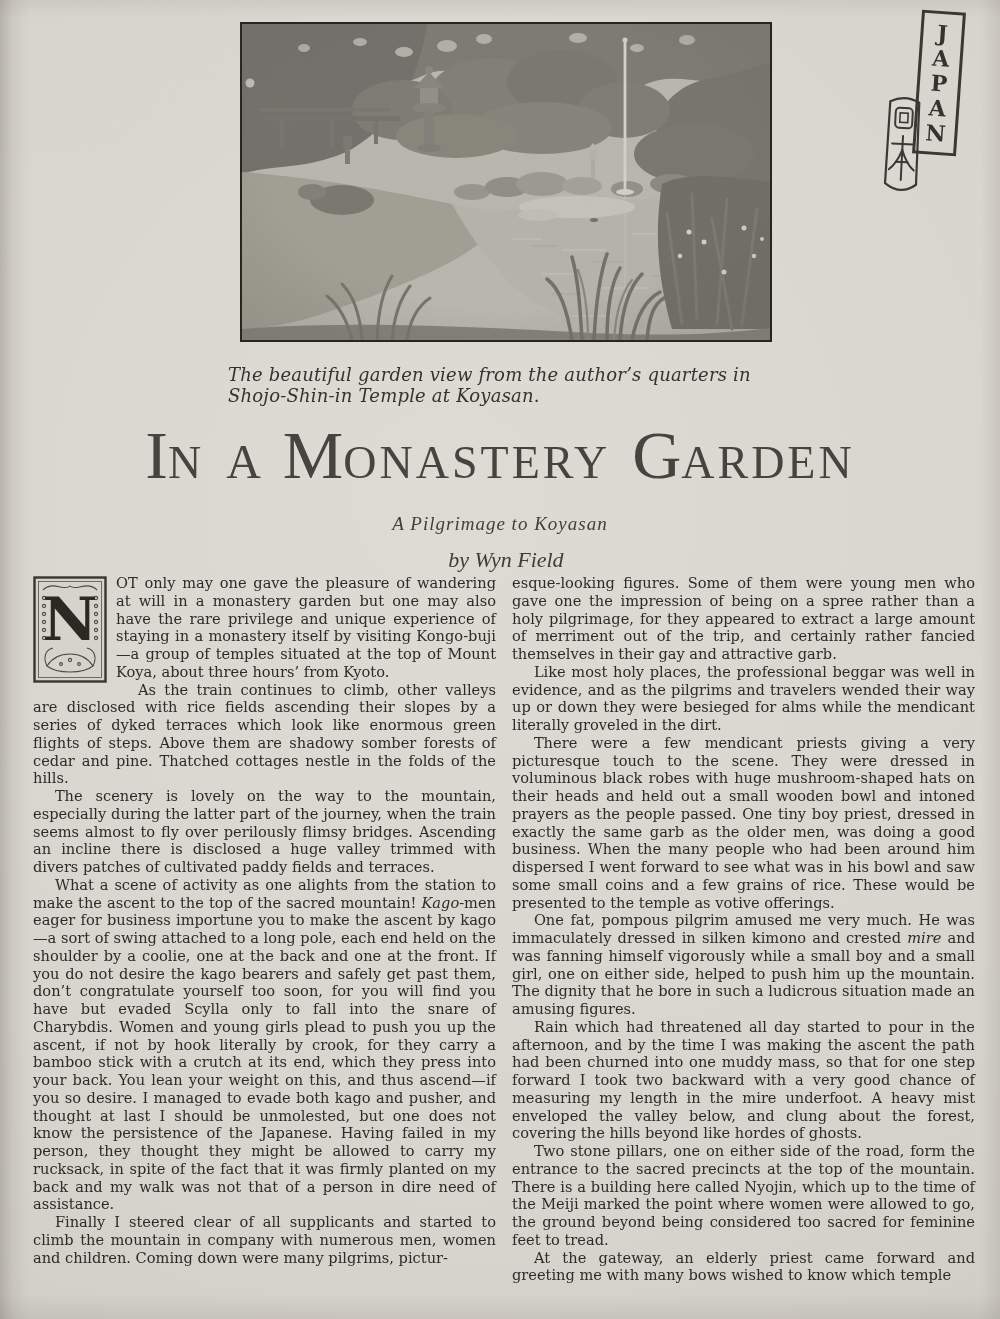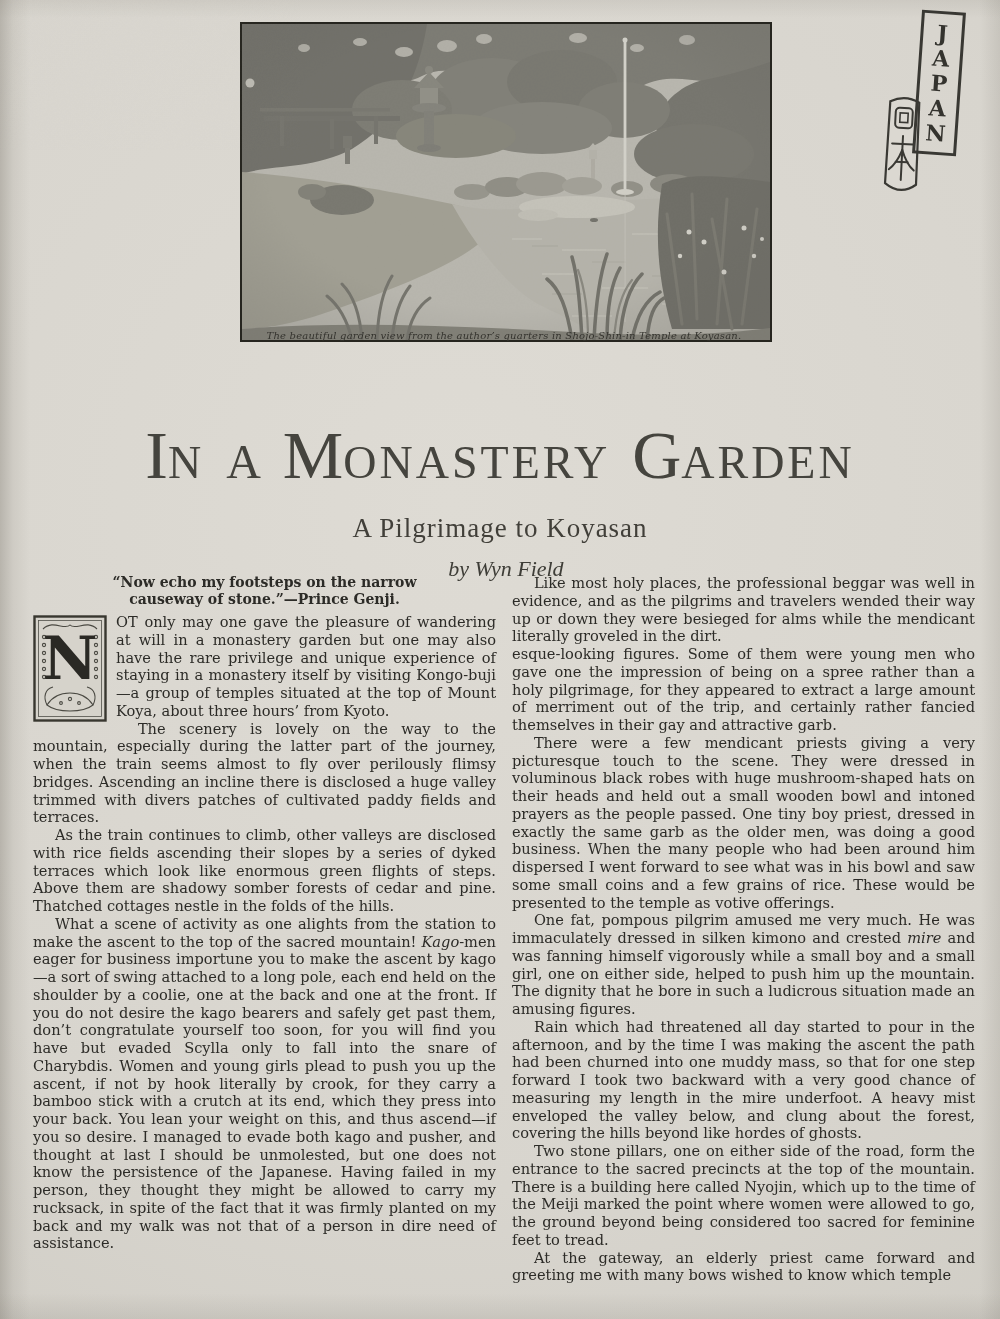--- a/index.html
+++ b/index.html
@@ -12,39 +12,39 @@
       linear-gradient(0deg, rgba(105,100,90,.13) 0px, rgba(105,100,90,0) 26px),
       linear-gradient(180deg, rgba(105,100,90,.10) 0px, rgba(105,100,90,0) 18px),
       radial-gradient(ellipse 120% 95% at 45% 38%, #dedbd4 0%, #d8d5ce 55%, #cbc8c0 100%);
   }
   .grain{position:absolute;inset:0;pointer-events:none;z-index:50;opacity:.55;}
 
   
   .photo-frame{position:absolute;left:240px;top:22px;width:528px;height:316px;
     border:2px solid #26251f;background:#bdbbb3;}
   .photo-frame svg{display:block;width:100%;height:100%;}
-  .caption{position:absolute;left:228px;top:330px;width:552px;text-align:center;
-    font-style:italic;font-size:10px;color:#34332e;letter-spacing:.2px;}
+  .caption{position:absolute;left:228px;top:364px;width:552px;
+    font-style:italic;font-size:18px;color:#34332e;letter-spacing:.2px;}
 
   
   .stamp{position:absolute;left:884px;top:6px;width:86px;height:196px;}
   .stamp-rect{position:absolute;left:33px;top:5px;width:38px;height:138px;
     border:3px solid #393833;transform:rotate(4deg);
     display:flex;flex-direction:column;align-items:center;justify-content:center;
     font-weight:bold;font-size:22px;line-height:25px;color:#34332e;}
   .stamp-banner{position:absolute;left:0px;top:86px;transform:rotate(3deg);}
 
   
   .title-block{position:absolute;left:0;right:0;top:398px;text-align:center;color:#45443e;}
   .main-title{font-family:"Liberation Serif",serif;line-height:72px;white-space:nowrap;margin-top:21px;}
   .tw{display:inline-block;}
   .tw + .tw{margin-left:18px;}
   .tw .lead{font-size:68px;}
   .tw .rest{font-size:46px;letter-spacing:3px;}
-  .subtitle{font-family:"Liberation Serif",serif;font-size:27px;
+  .subtitle{font-family:"Liberation Serif",serif;font-style:italic;font-size:19px;
     letter-spacing:1px;margin-top:4px;color:#413f39;}
   .byline{font-family:"Liberation Serif",serif;font-style:italic;font-size:22px;
     margin-top:12px;color:#3e3d37;margin-left:12px;}
 
   
   .columns{position:absolute;left:33px;top:574px;width:942px;display:flex;gap:16px;}
   .col{width:463px;}
   .epigraph{text-align:center;font-weight:bold;font-size:14px;line-height:16.5px;
     margin:0 0 6px 0;color:#2c2b27;}
   .para{margin:0;font-size:14.6px;line-height:17.75px;text-align:justify;color:#2c2b27;}
@@ -247,24 +247,20 @@
       <span class="tw"><span class="lead" style="font-size:48px">A</span><span class="rest"></span></span>
       <span class="tw"><span class="lead">M</span><span class="rest">ONASTERY</span></span>
       <span class="tw"><span class="lead">G</span><span class="rest">ARDEN</span></span>
     </div>
     <div class="subtitle">A Pilgrimage to Koyasan</div>
     <div class="byline">by Wyn Field</div>
   </div>
 
   <div class="columns">
     <div class="col">
-      <div class="epigraph">
-        <div>“Now echo my footsteps on the narrow</div>
-        <div>causeway of stone.”—Prince Genji.</div>
-      </div>
       <p class="para">
         <span class="dropcap">
           <svg viewBox="0 0 74 107">
             <rect x="1.5" y="1.5" width="71" height="104" fill="#d6d3cb" stroke="#38372f" stroke-width="2.4"></rect>
             <rect x="5.5" y="5.5" width="63" height="96" fill="none" stroke="#51504a" stroke-width="0.8"></rect>
             <g stroke="#4b4a43" stroke-width="1.1" fill="none">
               <path d="M10,14 C20,4 32,16 37,10 C42,16 54,4 64,14"></path>
               <path d="M14,90 C24,74 50,74 60,90 C50,98 24,98 14,90 Z"></path>
               <path d="M14,90 C10,82 12,74 20,72"></path>
               <path d="M60,90 C64,82 62,74 54,72"></path>
@@ -282,28 +278,29 @@
                 <circle cx="63" cy="62" r="1.6"></circle>
               <circle cx="37" cy="84" r="1.6"></circle>
                 <circle cx="28" cy="88" r="1.4"></circle>
                 <circle cx="46" cy="88" r="1.4"></circle>
             </g>
           </svg>
           <span class="letter">N</span>
         </span>
         <span>OT only may one gave the pleasure of wandering at will in a monastery garden but one may also have the rare privilege and unique experience of staying in a monastery itself by visiting Kongo-buji—a group of temples situated at the top of Mount Koya, about three hours’ from Kyoto.</span>
       </p>
+      <p class="para indent">As the train continues to climb, other valleys are disclosed with rice fields ascending their slopes by a series of dyked terraces which look like enormous green flights of steps. Above them are shadowy somber forests of cedar and pine. Thatched cottages nestle in the folds of the hills.</p>
       <p class="para indent">The scenery is lovely on the way to the mountain, especially during the latter part of the journey, when the train seems almost to fly over perilously flimsy bridges. Ascending an incline there is disclosed a huge valley trimmed with divers patches of cultivated paddy fields and terraces.</p>
-      <p class="para indent">As the train continues to climb, other valleys are disclosed with rice fields ascending their slopes by a series of dyked terraces which look like enormous green flights of steps. Above them are shadowy somber forests of cedar and pine. Thatched cottages nestle in the folds of the hills.</p>
       <p class="para indent"><span>What a scene of activity as one alights from the station to make the ascent to the top of the sacred mountain! </span><i>Kago</i><span>-men eager for business importune you to make the ascent by kago—a sort of swing attached to a long pole, each end held on the shoulder by a coolie, one at the back and one at the front. If you do not desire the kago bearers and safely get past them, don’t congratulate yourself too soon, for you will find you have but evaded Scylla only to fall into the snare of Charybdis. Women and young girls plead to push you up the ascent, if not by hook literally by crook, for they carry a bamboo stick with a crutch at its end, which they press into your back. You lean your weight on this, and thus ascend—if you so desire. I managed to evade both kago and pusher, and thought at last I should be unmolested, but one does not know the persistence of the Japanese. Having failed in my person, they thought they might be allowed to carry my rucksack, in spite of the fact that it was firmly planted on my back and my walk was not that of a person in dire need of assistance.</span></p>
+      <p class="para indent">Finally I steered clear of all supplicants and started to climb the mountain in company with numerous men, women and children. Coming down were many pilgrims, pictur-</p>
     </div>
 
     <div class="col">
+      <p class="para">esque-looking figures. Some of them were young men who gave one the impression of being on a spree rather than a holy pilgrimage, for they appeared to extract a large amount of merriment out of the trip, and certainly rather fancied themselves in their gay and attractive garb.</p>
       <p class="para indent">Like most holy places, the professional beggar was well in evidence, and as the pilgrims and travelers wended their way up or down they were besieged for alms while the mendicant literally groveled in the dirt.</p>
-      <p class="para">esque-looking figures. Some of them were young men who gave one the impression of being on a spree rather than a holy pilgrimage, for they appeared to extract a large amount of merriment out of the trip, and certainly rather fancied themselves in their gay and attractive garb.</p>
       <p class="para indent">There were a few mendicant priests giving a very picturesque touch to the scene. They were dressed in voluminous black robes with huge mushroom-shaped hats on their heads and held out a small wooden bowl and intoned prayers as the people passed. One tiny boy priest, dressed in exactly the same garb as the older men, was doing a good business. When the many people who had been around him dispersed I went forward to see what was in his bowl and saw some small coins and a few grains of rice. These would be presented to the temple as votive offerings.</p>
       <p class="para indent"><span>One fat, pompous pilgrim amused me very much. He was immaculately dressed in silken kimono and crested </span><i>mire</i><span> and was fanning himself vigorously while a small boy and a small girl, one on either side, helped to push him up the mountain. The dignity that he bore in such a ludicrous situation made an amusing figures.</span></p>
       <p class="para indent">Rain which had threatened all day started to pour in the afternoon, and by the time I was making the ascent the path had been churned into one muddy mass, so that for one step forward I took two backward with a very good chance of measuring my length in the mire underfoot. A heavy mist enveloped the valley below, and clung about the forest, covering the hills beyond like hordes of ghosts.</p>
       <p class="para indent">Two stone pillars, one on either side of the road, form the entrance to the sacred precincts at the top of the mountain. There is a building here called Nyojin, which up to the time of the Meiji marked the point where women were allowed to go, the ground beyond being considered too sacred for feminine feet to tread.</p>
       <p class="para indent">At the gateway, an elderly priest came forward and greeting me with many bows wished to know which temple</p>
     </div>
   </div>
 
   <svg class="grain">
     <filter id="pagegrain">

